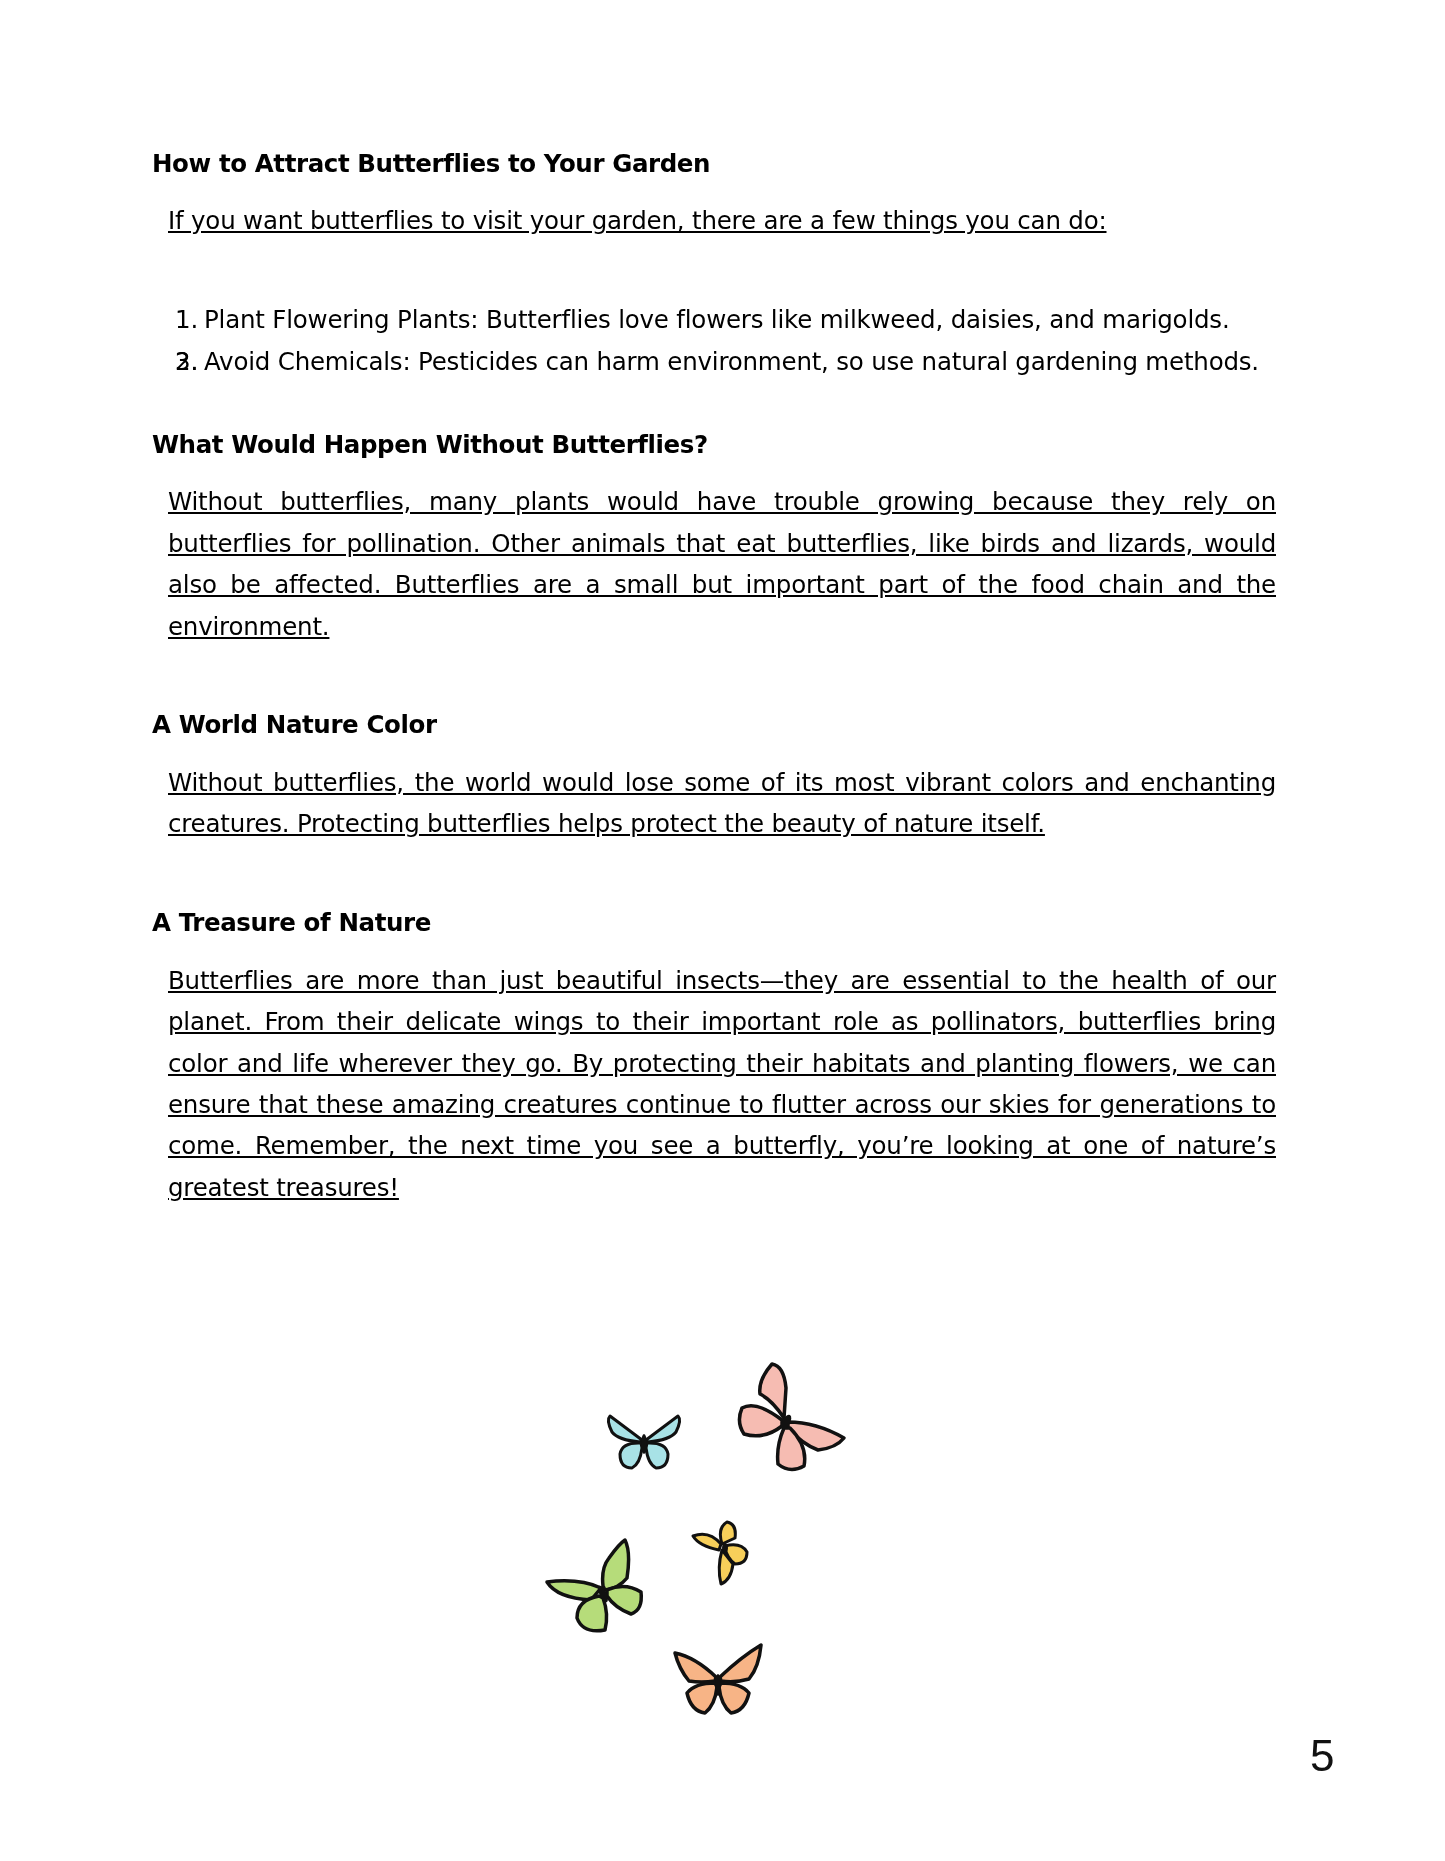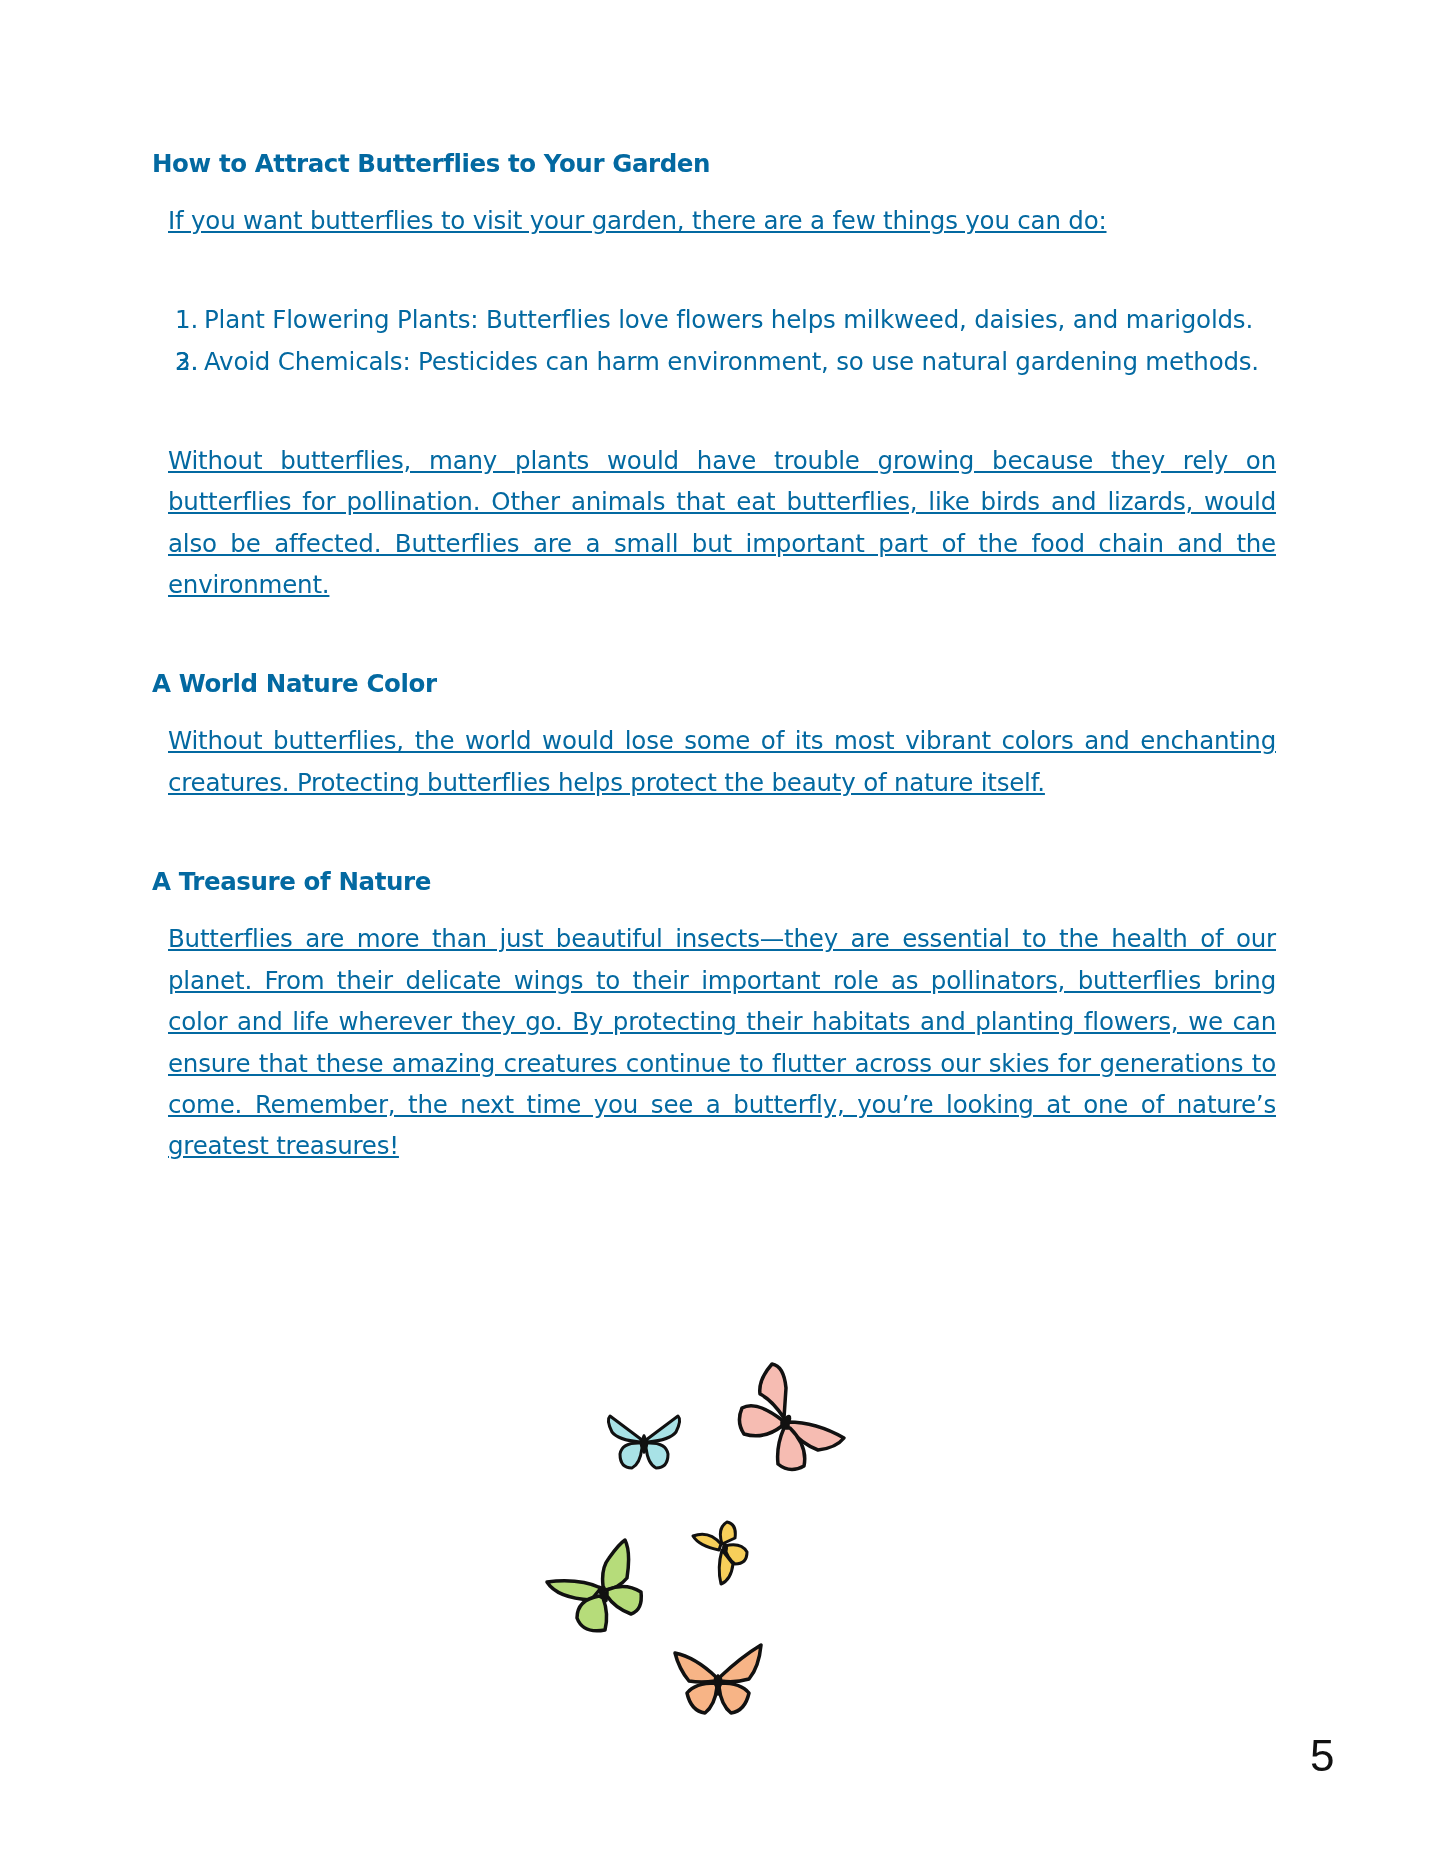--- a/index.html
+++ b/index.html
@@ -1,21 +1,21 @@
 <!DOCTYPE html>
 <html><head>
 <meta charset="utf-8">
 <style>
   html, body { margin: 0; padding: 0; background: #ffffff; }
   body { width: 1445px; height: 1861px; position: relative; overflow: hidden; }
   .page { position: absolute; left: 0; top: 0; width: 1445px; height: 1861px; background: #fff; }
   .content {
     position: absolute; left: 152px; top: 143px; width: 1140px;
     font-family: "DejaVu Sans", sans-serif;
-    font-size: 24.5px; line-height: 41.45px; color: #0369a1;
+    font-size: 24.5px; line-height: 41.45px; color: #000000;
     letter-spacing: -0.2px;
   }
   .content p { margin: 16px; text-align: justify; text-decoration: underline; }
   .content h2 { margin: 0; font-size: 24.5px; line-height: 41.45px; font-weight: bold; letter-spacing: -0.4px; }
   .gap { height: 41.45px; }
   ol { margin: 0; padding: 0; list-style: none; }
   ol li { position: relative; padding-left: 52px; text-align: justify; }
   ol li .num { position: absolute; left: 23px; top: 0; }
   .page-number {
     position: absolute; left: 1310px; top: 1731px;
@@ -29,35 +29,36 @@
 <div class="page">
   <div class="content">
 
     <section>
       <h2>How to Attract Butterflies to Your Garden</h2>
       <p>If you want butterflies to visit your garden, there are a few things you can do:</p>
       <div class="gap"></div>
       <ol>
         <li>
           <span class="num">1.</span>
-          <span>Plant Flowering Plants: Butterflies love flowers helps milkweed, daisies, and marigolds.</span>
+          <span>Plant Flowering Plants: Butterflies love flowers like milkweed, daisies, and marigolds.</span>
         </li>
         <li>
           <span class="num">2.</span>
         </li>
         <li>
           <span class="num">3.</span>
           <span>Avoid Chemicals: Pesticides can harm environment, so use natural gardening methods.</span>
         </li>
       </ol>
     </section>
 
     <div class="gap"></div>
 
     <section>
+      <h2>What Would Happen Without Butterflies?</h2>
       <p>Without butterflies, many plants would have trouble growing because they rely on butterflies for pollination. Other animals that eat butterflies, like birds and lizards, would also be affected. Butterflies are a small but important part of the food chain and the environment.</p>
     </section>
 
     <div class="gap"></div>
 
     <section>
       <h2>A World Nature Color</h2>
       <p>Without butterflies, the world would lose some of its most vibrant colors and enchanting creatures. Protecting butterflies helps protect the beauty of nature itself.</p>
     </section>
 

